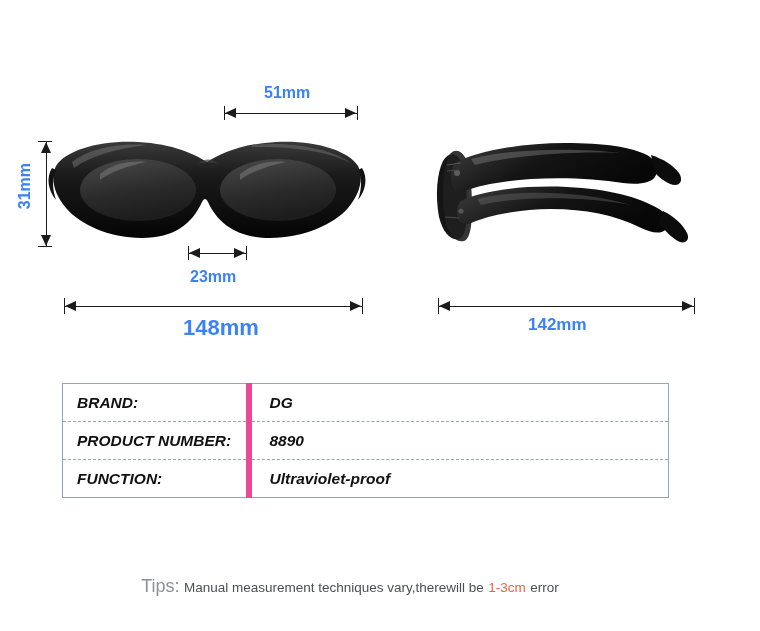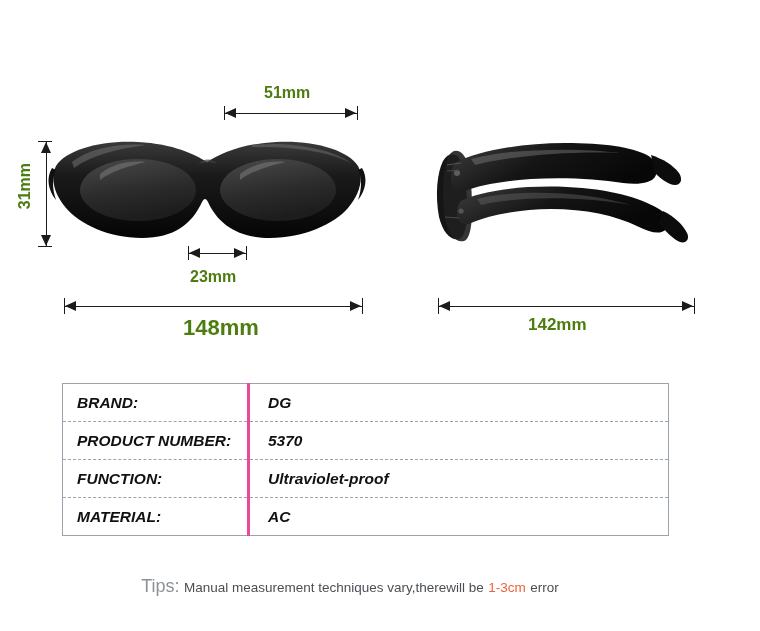--- a/index.html
+++ b/index.html
@@ -23,21 +23,21 @@
     height: 631px;
     background: #fff;
   }
 
   
   .dim-label {
     position: absolute;
     font-family: "Liberation Sans", sans-serif;
     font-weight: bold;
     font-size: 16px;
-    color: #4d7c0f;
+    color: #3b82f6;
     white-space: nowrap;
   }
   .dim-label.vertical {
     writing-mode: vertical-rl;
     transform: rotate(180deg);
     letter-spacing: 0px;
   }
 
   .hline {
     position: absolute;
@@ -114,21 +114,21 @@
     color: #111;
     border-bottom: 1px dashed #9aa4ad;
     vertical-align: middle;
     font-family: "Liberation Sans", sans-serif;
   }
   .spec-table tr:last-child td {
     border-bottom: none;
   }
   .spec-table td.key {
     width: 186px;
-    border-right: 3px solid #ec4899;
+    border-right: 6px solid #ec4899;
   }
   .spec-table td.val {
     padding-left: 18px;
   }
 
   
   .tips {
     position: absolute;
     left: 0;
     top: 576px;
@@ -274,29 +274,25 @@
   <div class="dim-label" style="left:528px; top:315px; font-size:17px;text-align:center;">142mm</div>
 
   <table class="spec-table">
     <tbody>
       <tr>
         <td class="key">BRAND:</td>
         <td class="val">DG</td>
       </tr>
       <tr>
         <td class="key">PRODUCT NUMBER:</td>
-        <td class="val">5370</td>
+        <td class="val">8890</td>
       </tr>
       <tr>
         <td class="key">FUNCTION:</td>
         <td class="val">Ultraviolet-proof</td>
-      </tr>
-      <tr>
-        <td class="key">MATERIAL:</td>
-        <td class="val">AC</td>
       </tr>
     </tbody>
   </table>
 
   <div class="tips">
     <span class="tips-word">Tips:</span>
     <span class="tips-text">Manual measurement techniques vary,therewill be</span>
     <span class="tips-error">1-3cm</span>
     <span class="tips-text">error</span>
   </div>

